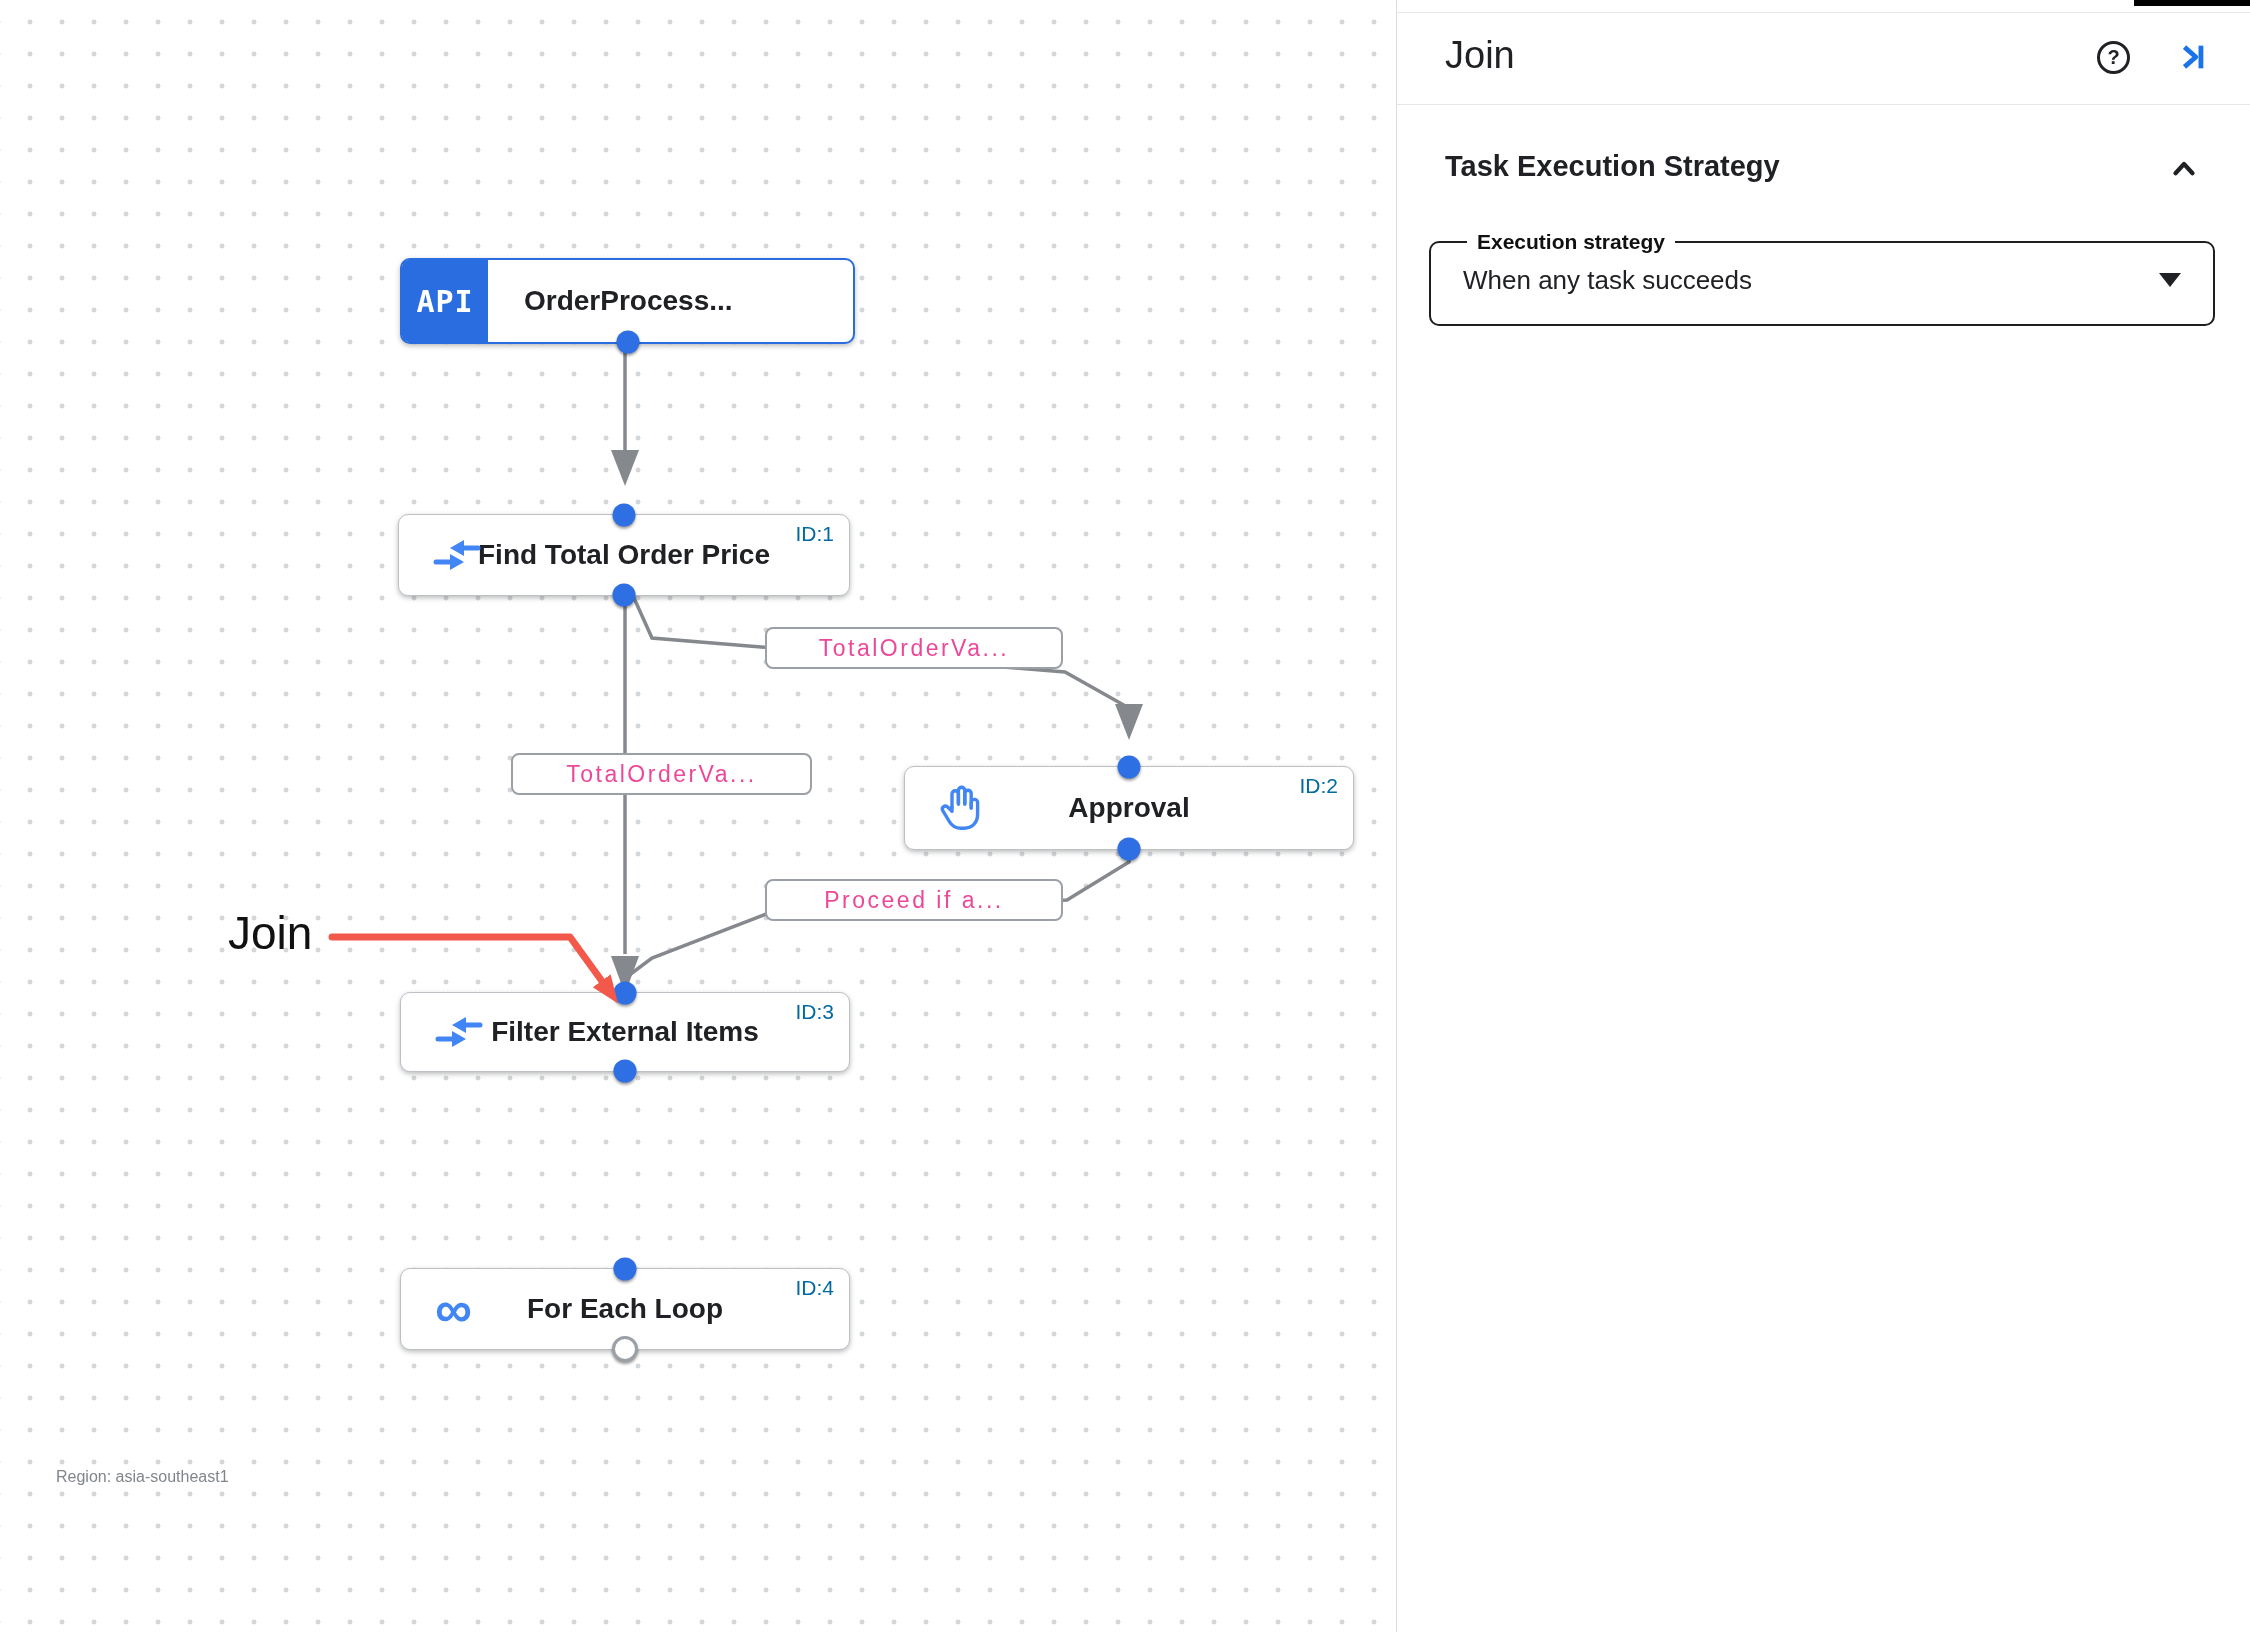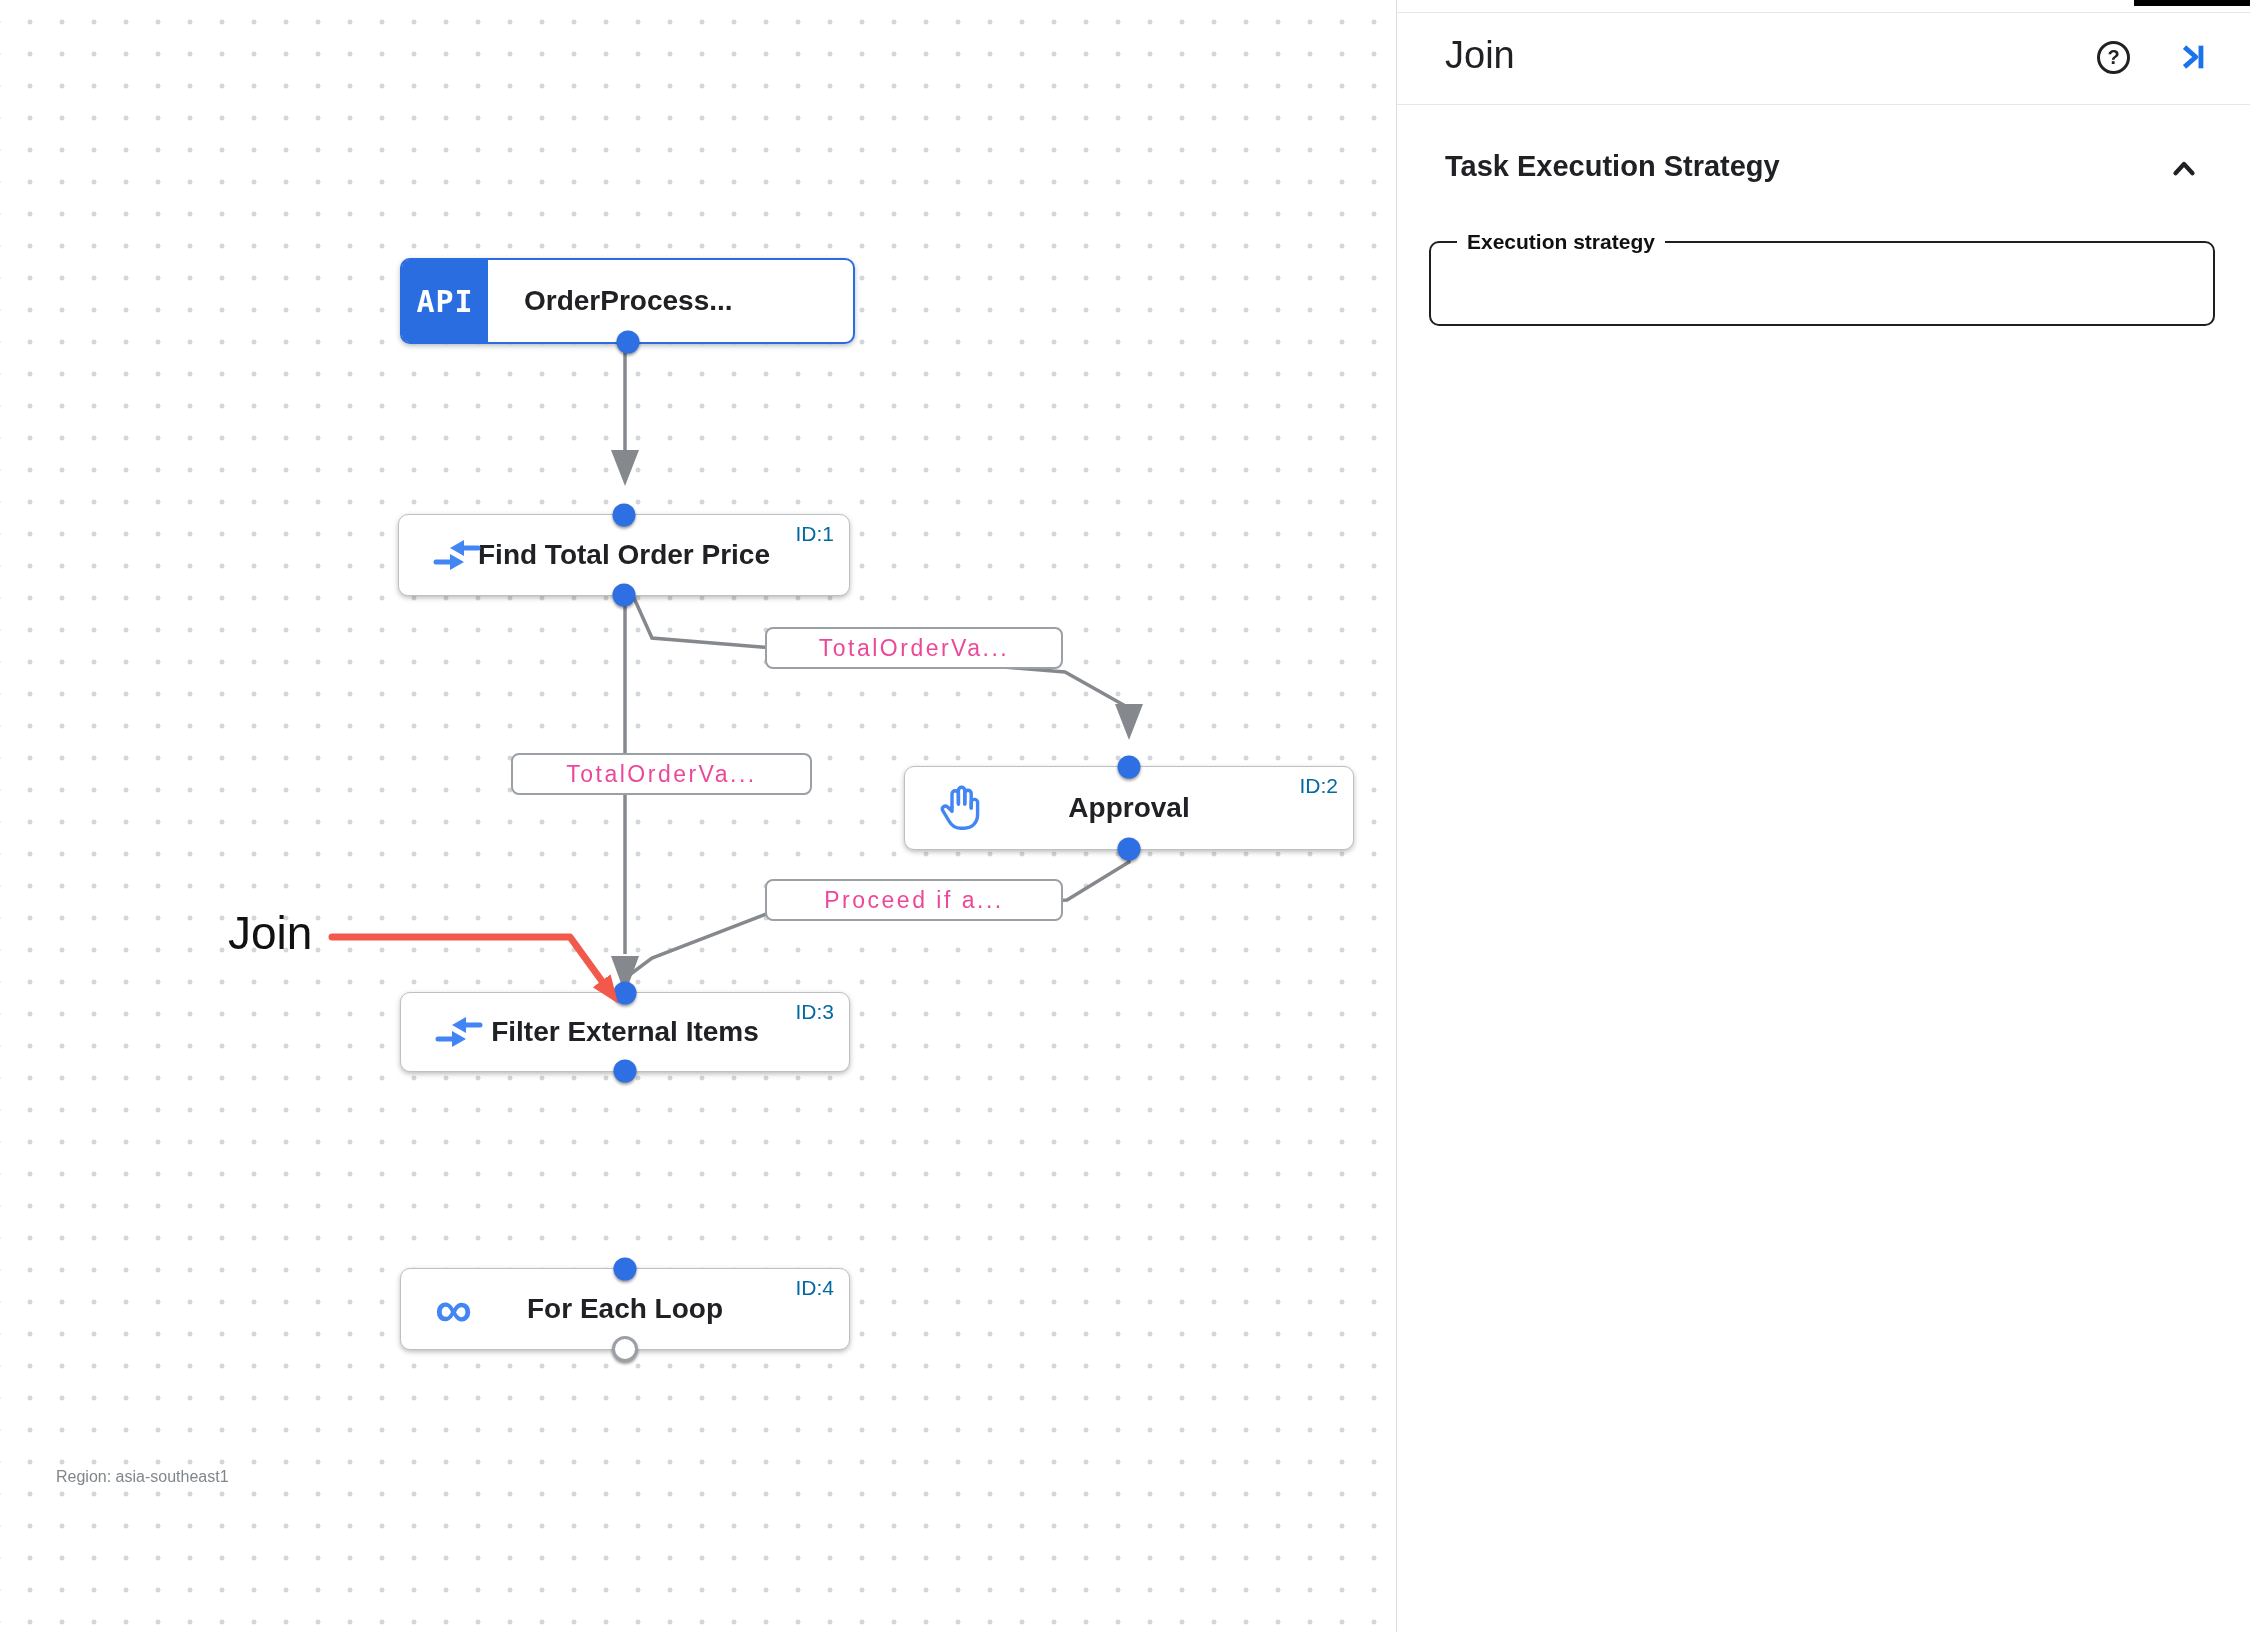--- a/index.html
+++ b/index.html
@@ -54,21 +54,21 @@
   .panel-topline { position:absolute; left:0; top:12px; width:854px; height:1px; background:#e4e6e8; }
   .panel-title { position:absolute; left:48px; top:34px; font-size:38px; color:#202124; }
   .panel-divider { position:absolute; left:0; top:104px; width:854px; height:1px; background:#e4e6e8; }
   .help-icon { position:absolute; left:700px; top:41px; width:33px; height:33px; border:3px solid #202124;
                border-radius:50%; display:flex; align-items:center; justify-content:center;
                font-size:20px; font-weight:bold; color:#202124; }
   .skip-icon { position:absolute; left:779px; top:40px; }
   .section-title { position:absolute; left:48px; top:150px; font-size:29px; font-weight:bold; color:#202124; }
   .chevron-up { position:absolute; left:770px; top:152px; }
   .select-field { position:absolute; left:32px; top:230px; width:786px; height:96px;
-                  border:2px solid #1f1f1f; border-radius:10px; padding:0 22px; background:#fff; }
+                  border:2px solid #1f1f1f; border-radius:10px; padding:0 32px; background:#fff; }
   .select-field legend { font-size:21px; font-weight:bold; color:#111; padding:0 10px; margin-left:4px; }
   .select-row { display:flex; align-items:center; justify-content:space-between; height:52px; cursor:pointer; }
   .select-value { font-size:26px; color:#202124; }
   .caret-down { width:0; height:0; border-left:11px solid transparent; border-right:11px solid transparent;
                 border-top:14px solid #202124; }
   .corner-bar { position:absolute; left:2134px; top:0; width:116px; height:6px; background:#000; z-index:9; }
 </style>
 </head>
 <body>
 
@@ -192,17 +192,21 @@
 
     <div class="section-title">Task Execution Strategy</div>
     <span class="chevron-up">
       <svg width="34" height="34" viewBox="0 0 24 24">
         <path d="M6 15 L12 8.5 L18 15" fill="none" stroke="#202124" stroke-width="3" stroke-linecap="round" stroke-linejoin="round"></path>
       </svg>
     </span>
 
     <fieldset class="select-field">
       <legend>Execution strategy</legend>
+      <div class="select-row">
+        <span class="select-value">When any task succeeds</span>
+        <span class="caret-down"></span>
+      </div>
     </fieldset>
   </div>
 
   <div class="corner-bar"></div>
 </div>
 
 </body></html>

